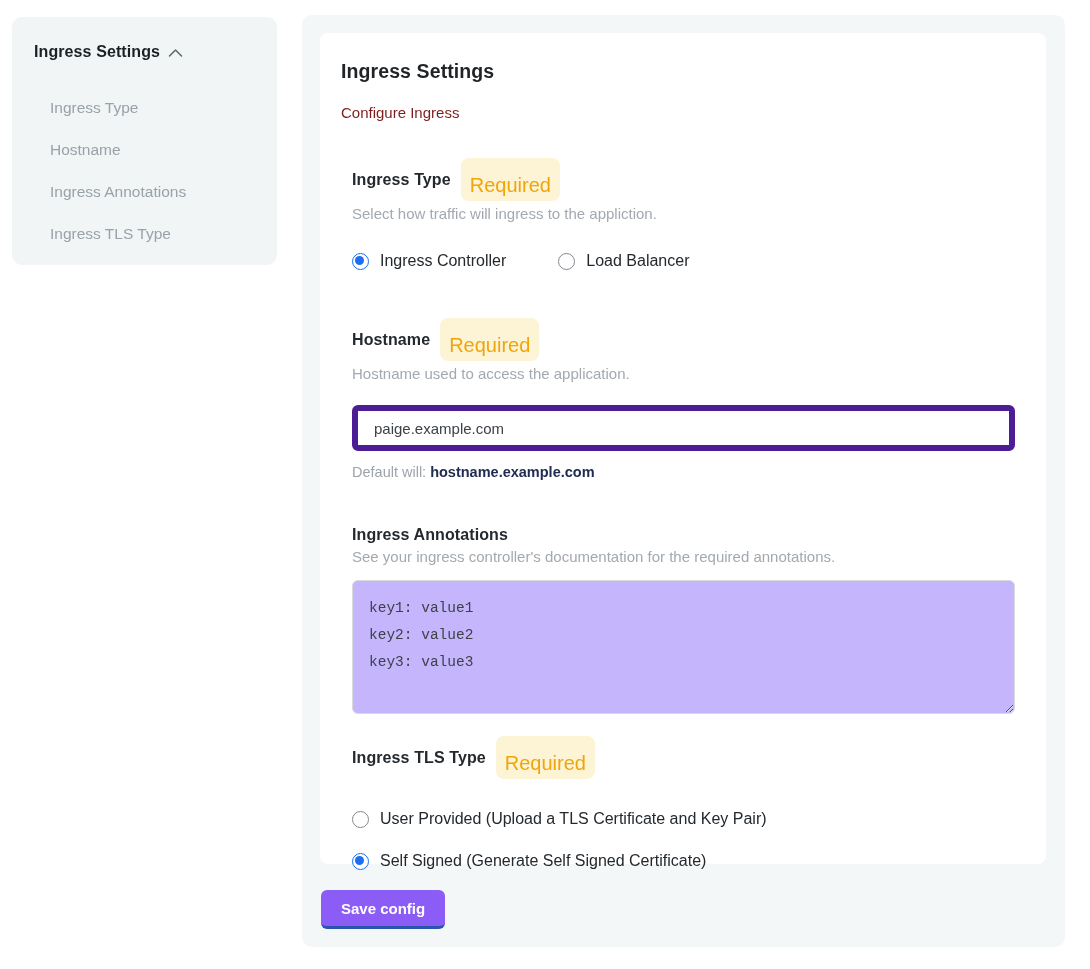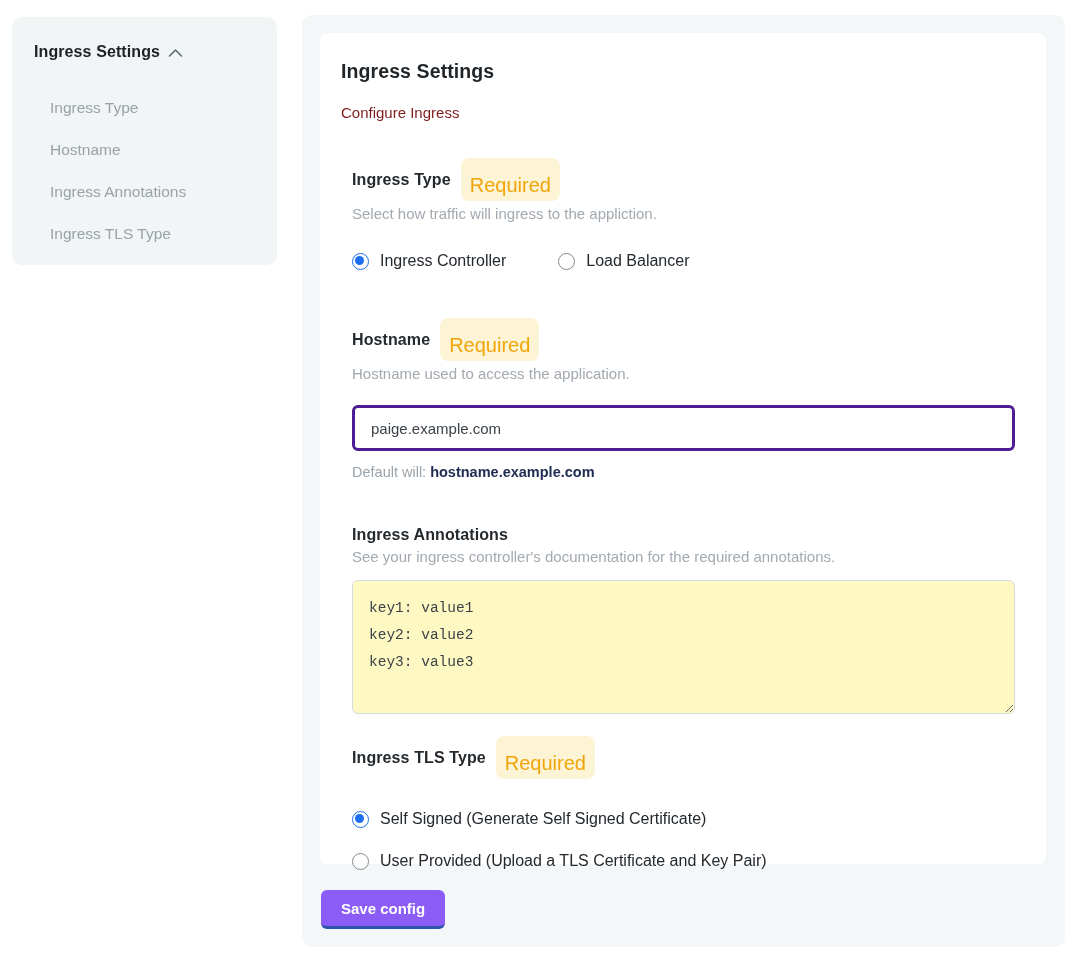--- a/index.html
+++ b/index.html
@@ -103,42 +103,42 @@
   .radio-label { font-size: 16px; color: #24292e; }
 
   .section-ingress-type { margin-top: 37px; }
   .section-hostname { margin-top: 48px; }
   .section-annotations { margin-top: 46px; }
   .section-tls { margin-top: 22px; }
 
   .text-input {
     margin-top: 23px;
     width: 663px; height: 46px;
-    border: 3px solid #4c1d95;
+    border: 6px solid #4c1d95;
     border-radius: 6px;
     padding: 0 16px;
     font-family: "Liberation Sans", sans-serif;
     font-size: 15px; color: #3c4247;
     background: #ffffff;
     outline: none;
     display: block;
   }
   .default-line { margin-top: 13px; font-size: 14.5px; color: #9ba3ab; }
   .default-value { color: #202d52; font-weight: bold; margin-left: 4px; }
 
   .annotations-textarea {
     margin-top: 15px;
     width: 663px; height: 134px;
     border: 1px solid #d7dbde;
     border-radius: 6px;
     padding: 14px 16px;
     font-family: "Liberation Mono", monospace;
     font-size: 14.5px; line-height: 27px;
     color: #3c4247;
-    background: #fef9c3;
+    background: #c4b5fd;
     resize: both;
     outline: none;
     display: block;
   }
 
   .radio-stack { margin-top: 31px; }
   .radio-stack .radio-option { display: flex; }
   .radio-stack .radio-option + .radio-option { margin-top: 24px; }
 
   .save-button {
@@ -223,27 +223,27 @@
 key3: value3</textarea>
       </div>
 
       <div class="section-tls">
         <div class="field-label-row">
           <span class="field-label">Ingress TLS Type</span>
           <span class="required-badge">Required</span>
         </div>
         <div class="radio-stack">
           <label class="radio-option">
+            <span class="radio-circle"></span>
+            <span class="radio-label">User Provided (Upload a TLS Certificate and Key Pair)</span>
+          </label>
+          <label class="radio-option">
             <span class="radio-circle checked"></span>
             <span class="radio-label">Self Signed (Generate Self Signed Certificate)</span>
           </label>
-          <label class="radio-option">
-            <span class="radio-circle"></span>
-            <span class="radio-label">User Provided (Upload a TLS Certificate and Key Pair)</span>
-          </label>
         </div>
       </div>
 
     </div>
   </div>
 
   <button class="save-button">Save config</button>
 </section>
 
 </body></html>

